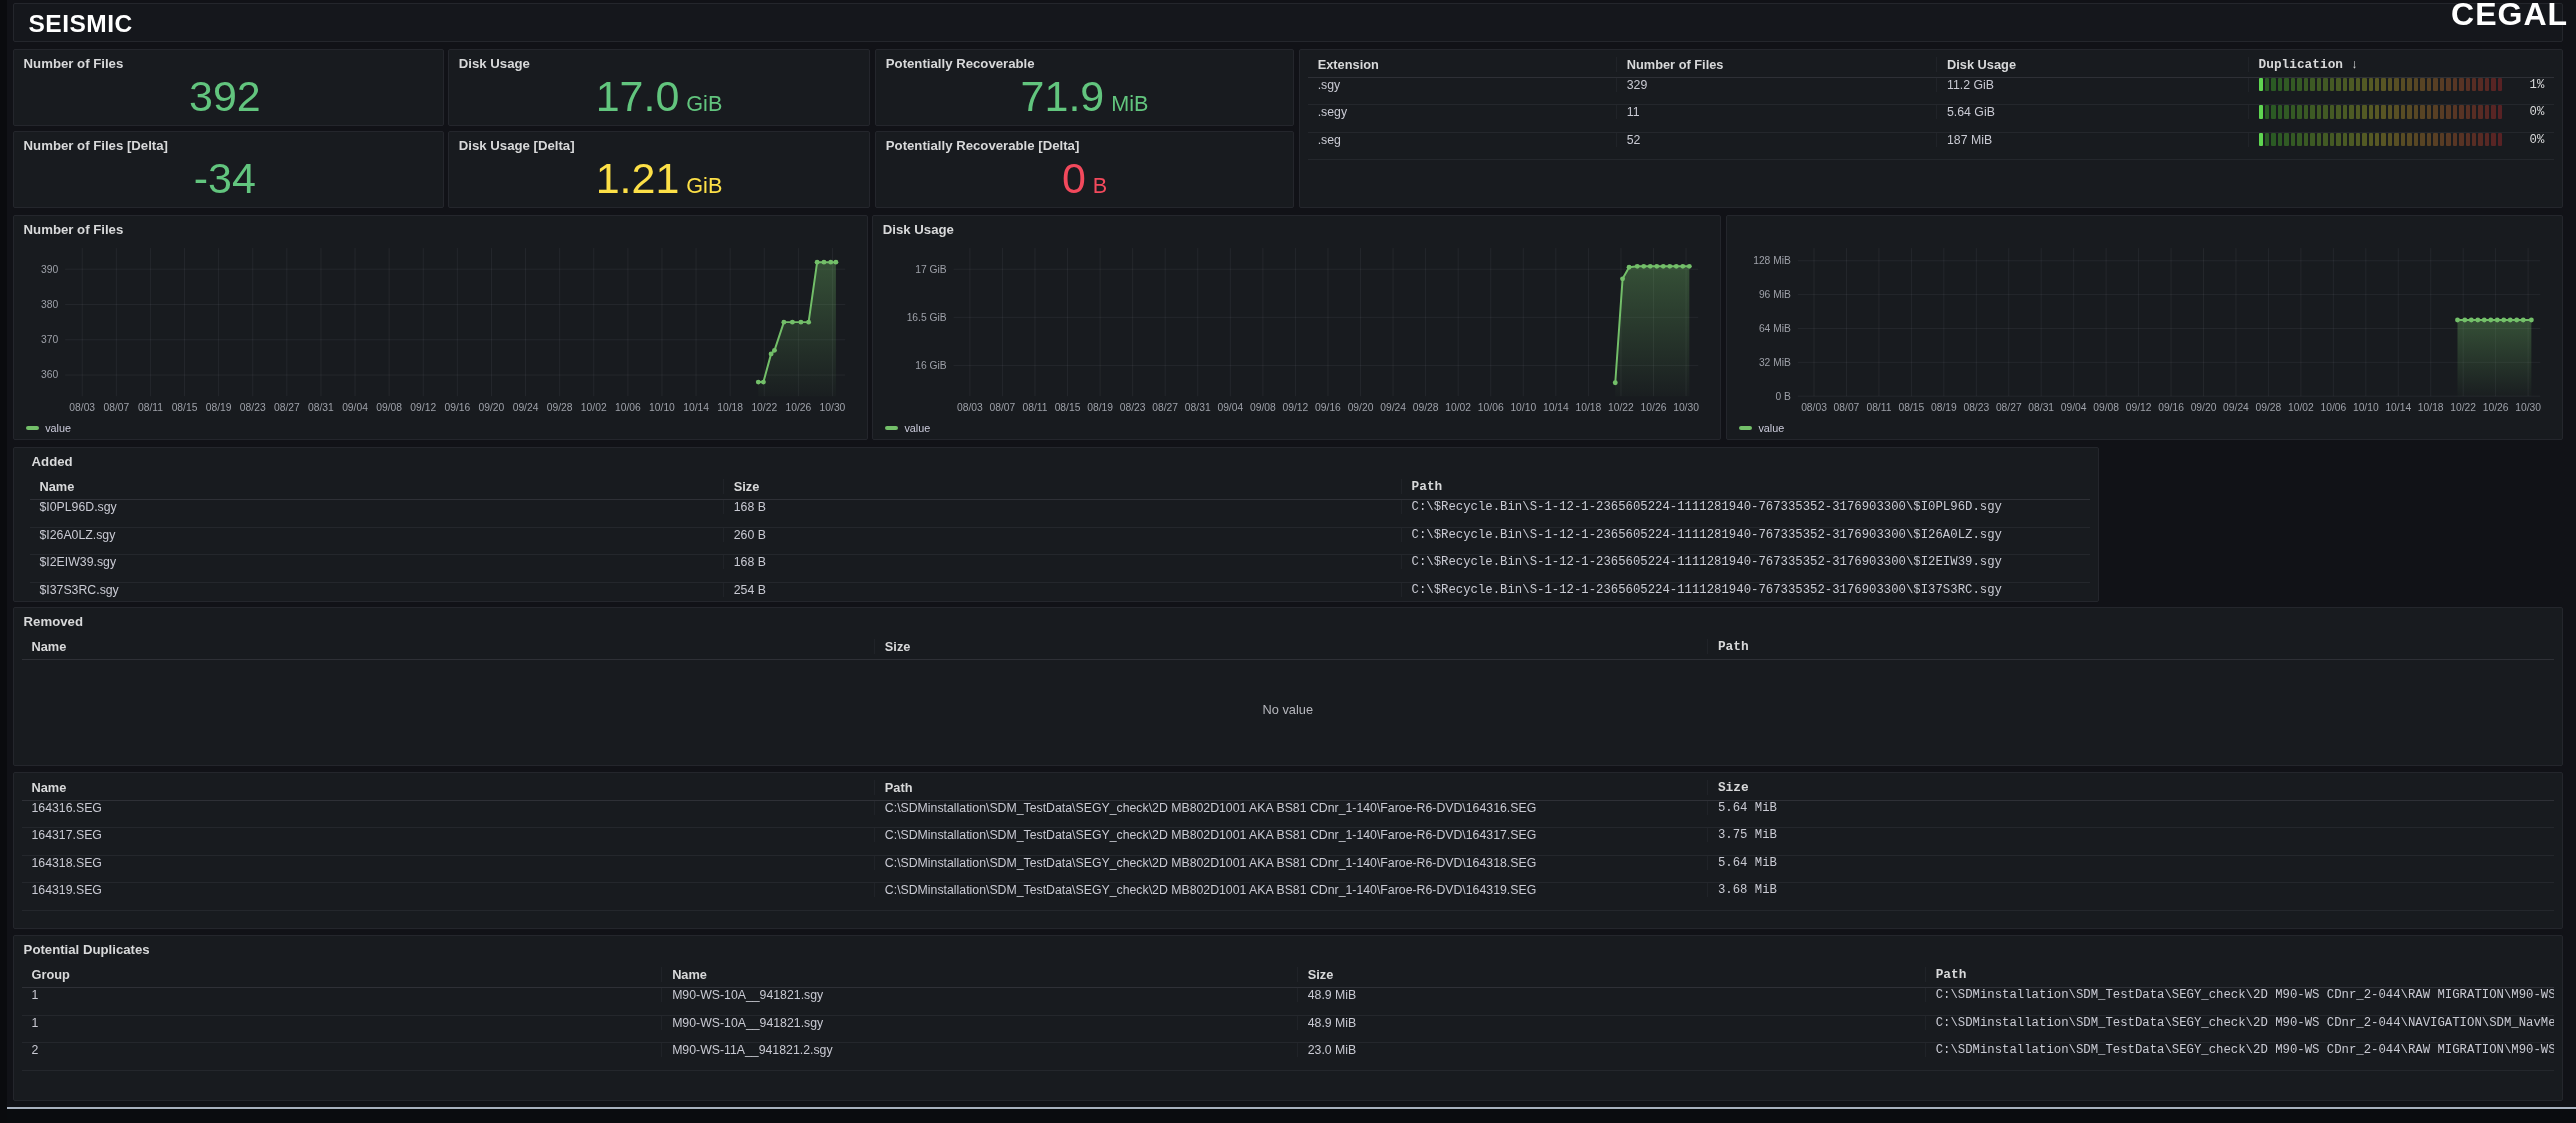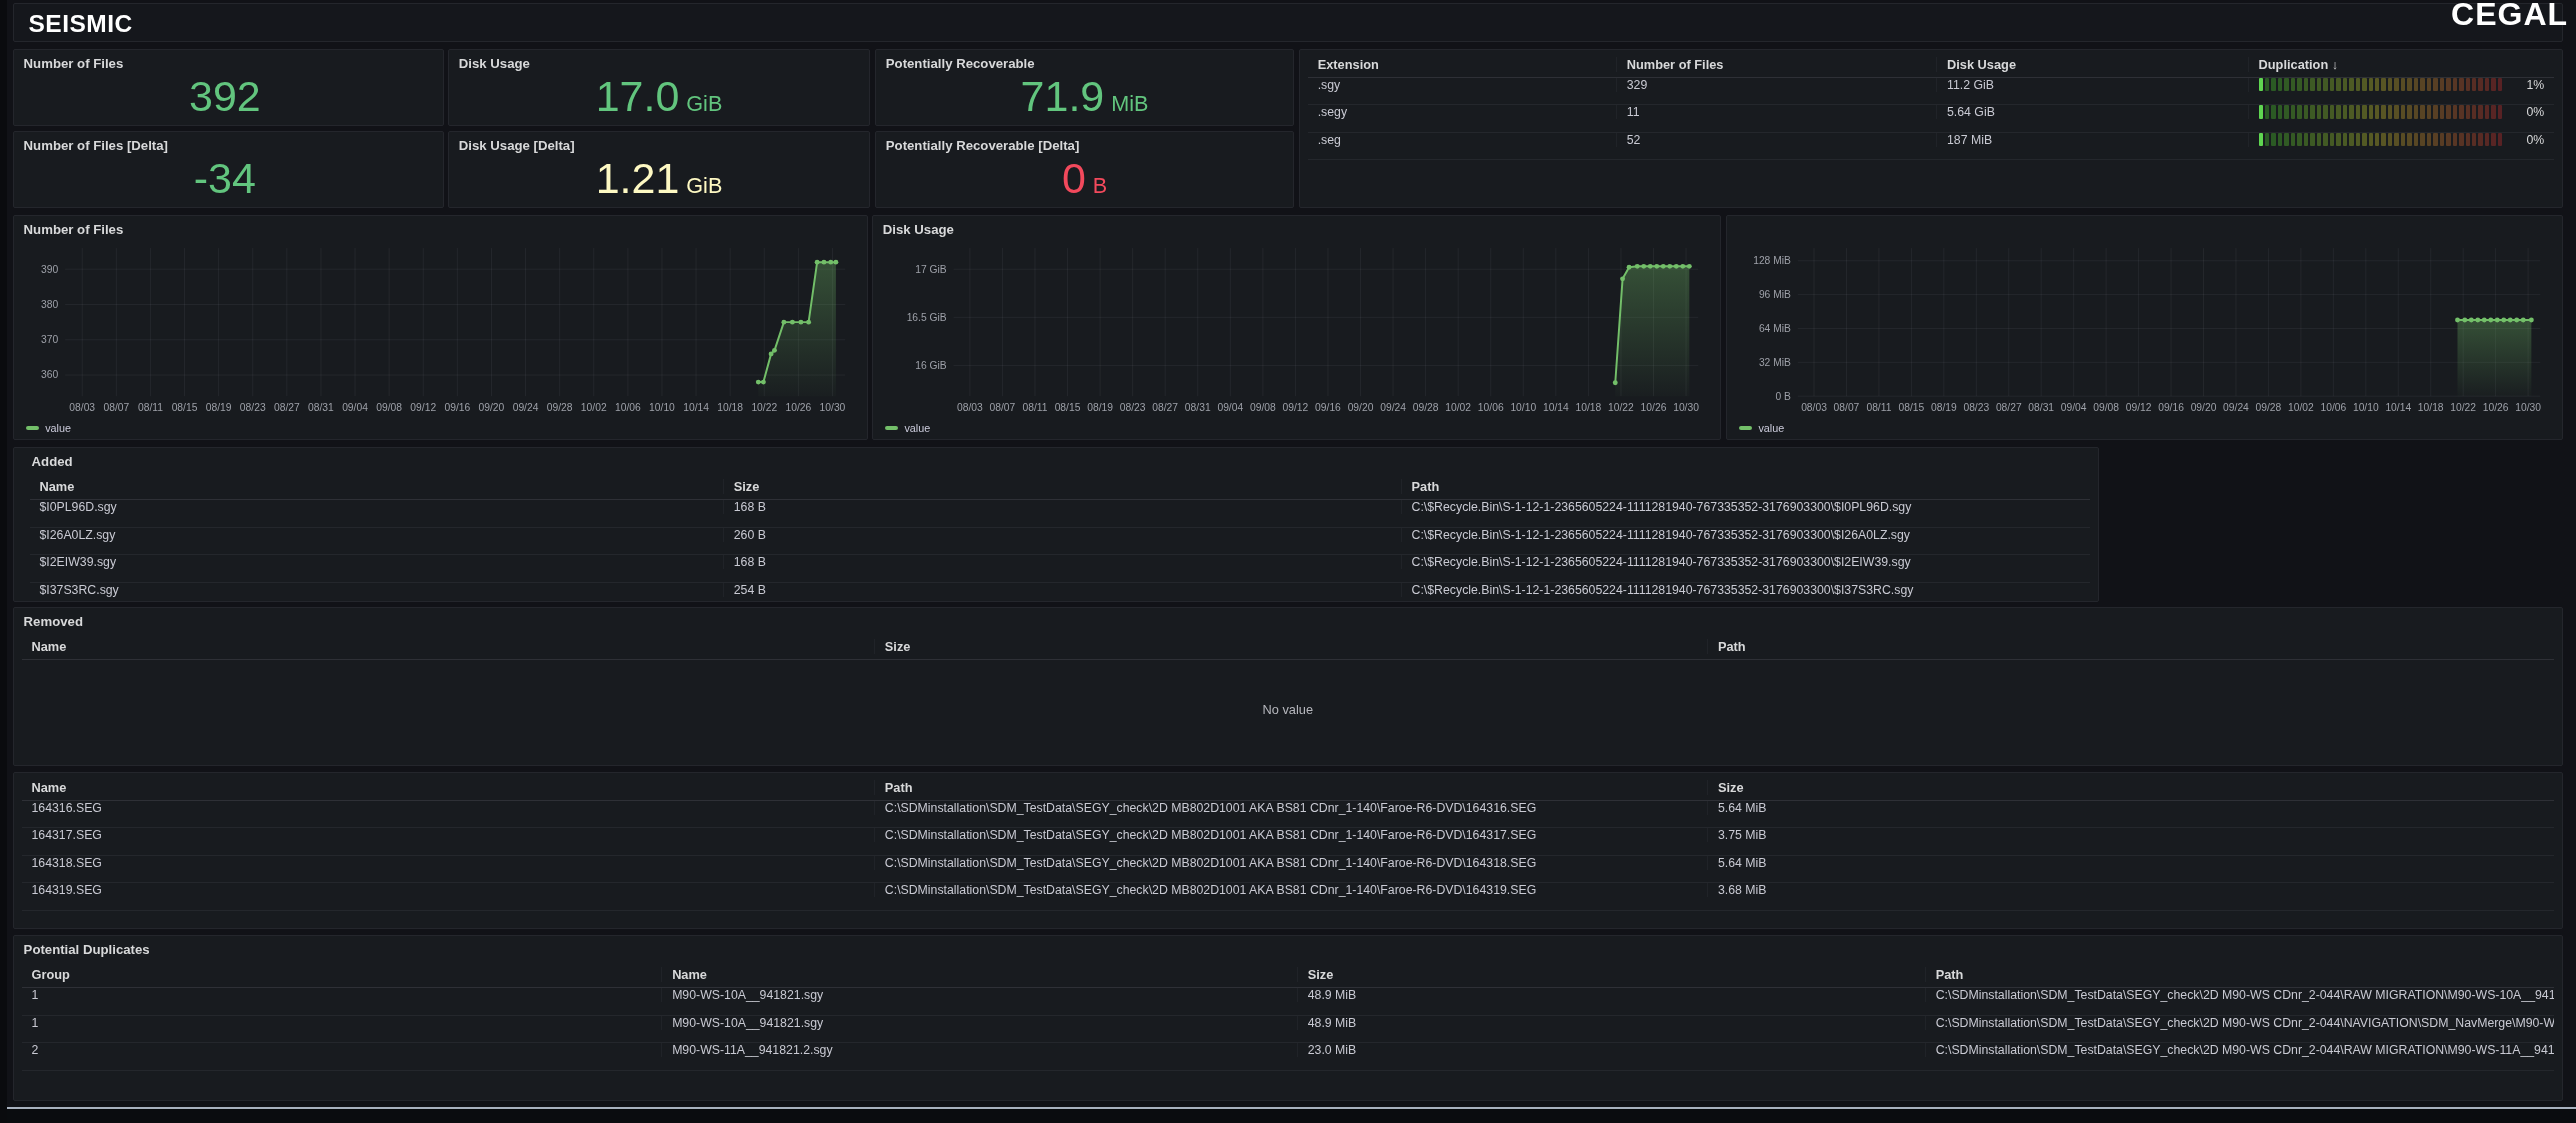--- a/index.html
+++ b/index.html
@@ -42,21 +42,21 @@
   #p-all{left:12.8px;top:772px;width:2550px;height:157px;}
   #p-dup{left:12.8px;top:935px;width:2550px;height:166px;}
 
   .tbl{padding:2px 7.9px 0 7.9px;}
   .tbl-header{display:flex;height:24.5px;align-items:center;font-weight:700;font-size:12.8px;color:#d8d9da;
     border-bottom:1px solid rgba(204,204,220,0.12);}
   .tbl-row{display:flex;height:26.5px;align-items:flex-start;font-size:12.3px;color:#c9cad3;
     border-bottom:1px solid rgba(204,204,220,0.07);}
   .cell{padding:0 9.8px;white-space:nowrap;overflow:hidden;box-sizing:border-box;
     border-right:1px solid rgba(204,204,220,0.05);}
-  .cell:last-child{border-right:none;}
+  .cell:last-child{border-right:none;font-family:Liberation Mono, monospace;}
   .t-ext .c0{width:24.8%}.t-ext .c1{width:25.7%}.t-ext .c2{width:25%}.t-ext .c3{width:24.5%}
   .t-three .c0{width:33.7%}.t-three .c1{width:32.9%}.t-three .c2{width:33.4%}
   .t-four .c0{width:25.3%}.t-four .c1{width:25.1%}.t-four .c2{width:24.8%}.t-four .c3{width:24.8%}
   .no-data{display:flex;align-items:center;justify-content:center;height:98px;font-size:12.8px;color:#b6b7bd;}
 
   .gauge-cell{display:flex;align-items:center;gap:8.8px;}
   .lcd{flex:1;display:flex;gap:2px;height:13.7px;align-items:stretch;}
   .lcd i{flex:1;border-radius:1px;}
   .pct{width:33px;text-align:right;color:#d8d9da;font-size:12.3px;}
 
@@ -95,21 +95,21 @@
 </div>
 <div class="panel stat" id="p-stat-files-d">
   <div class="panel-title">Number of Files [Delta]</div>
   <div class="stat-body">
       <div class="stat-line" style="color: rgb(98, 197, 126);"><span class="stat-value">-34</span><span class="stat-unit"></span></div>
     </div>
 </div>
 <div class="panel stat" id="p-stat-disk-d">
   <div class="panel-title">Disk Usage [Delta]</div>
   <div class="stat-body">
-      <div class="stat-line" style="color: #fef9c3;"><span class="stat-value">1.21</span><span class="stat-unit">GiB</span></div>
+      <div class="stat-line" style="color: #fde047;"><span class="stat-value">1.21</span><span class="stat-unit">GiB</span></div>
     </div>
 </div>
 <div class="panel stat" id="p-stat-rec-d">
   <div class="panel-title">Potentially Recoverable [Delta]</div>
   <div class="stat-body">
       <div class="stat-line" style="color: rgb(242, 73, 92);"><span class="stat-value">0</span><span class="stat-unit">B</span></div>
     </div>
 </div>
 
 <div class="panel" id="p-ext">

